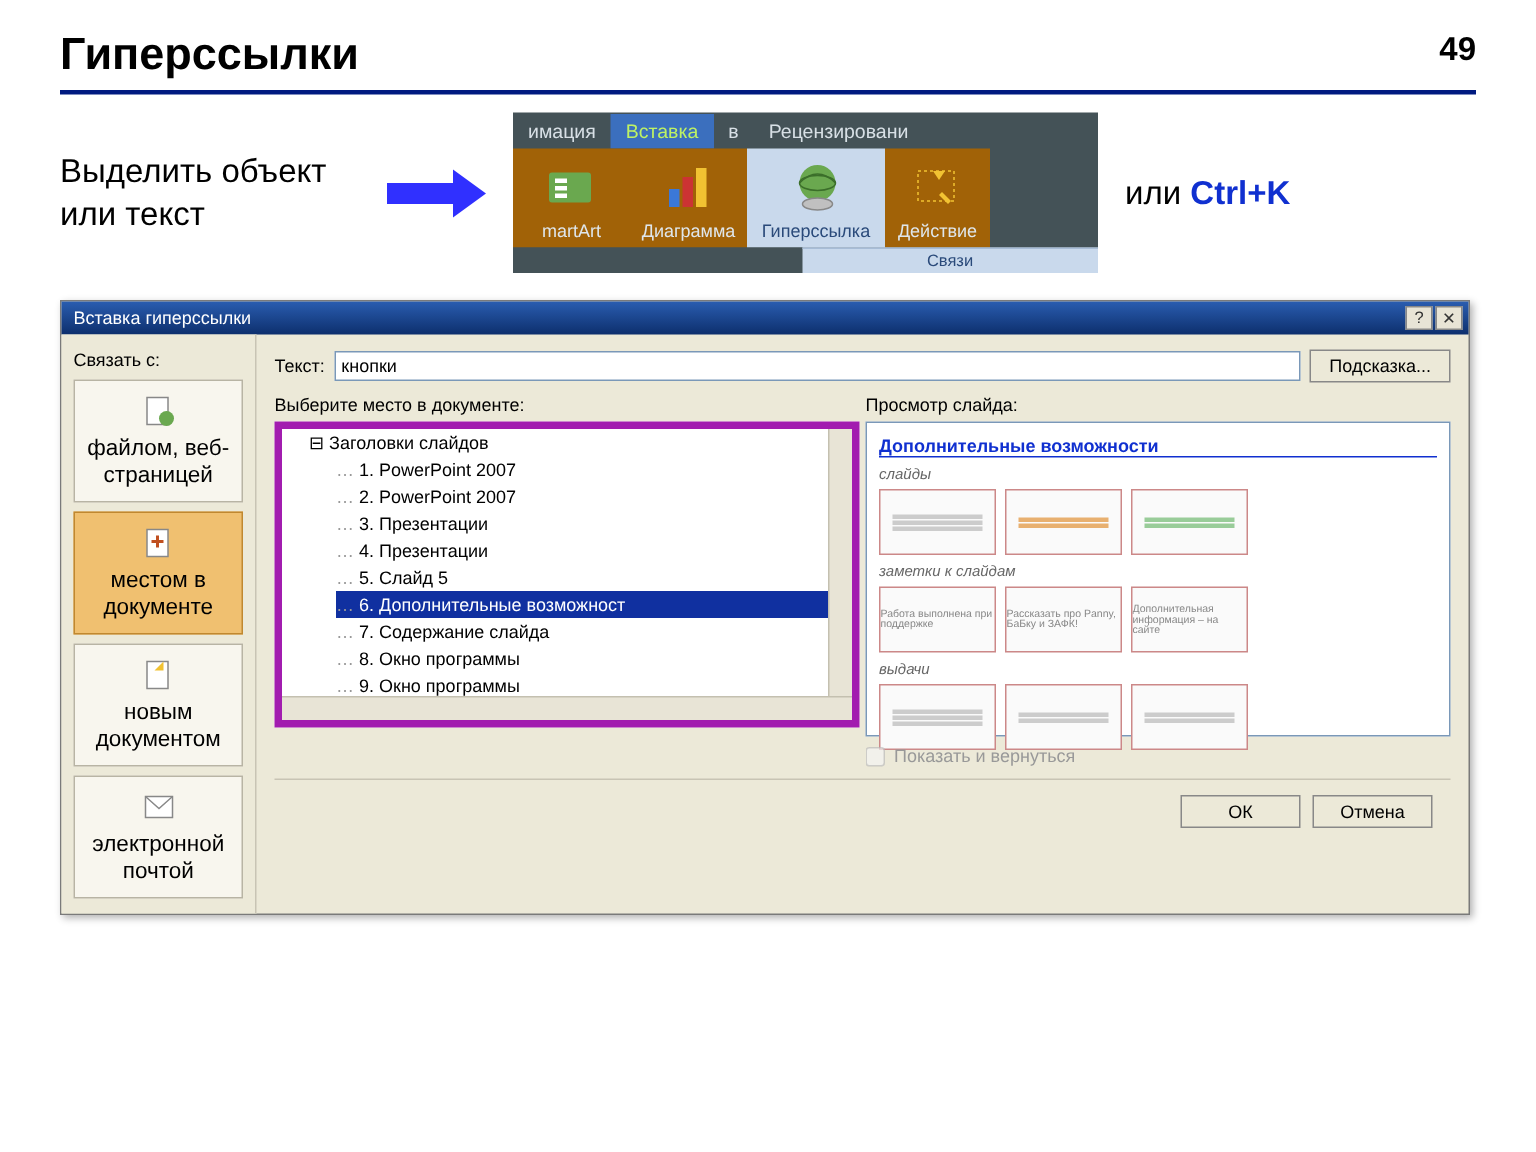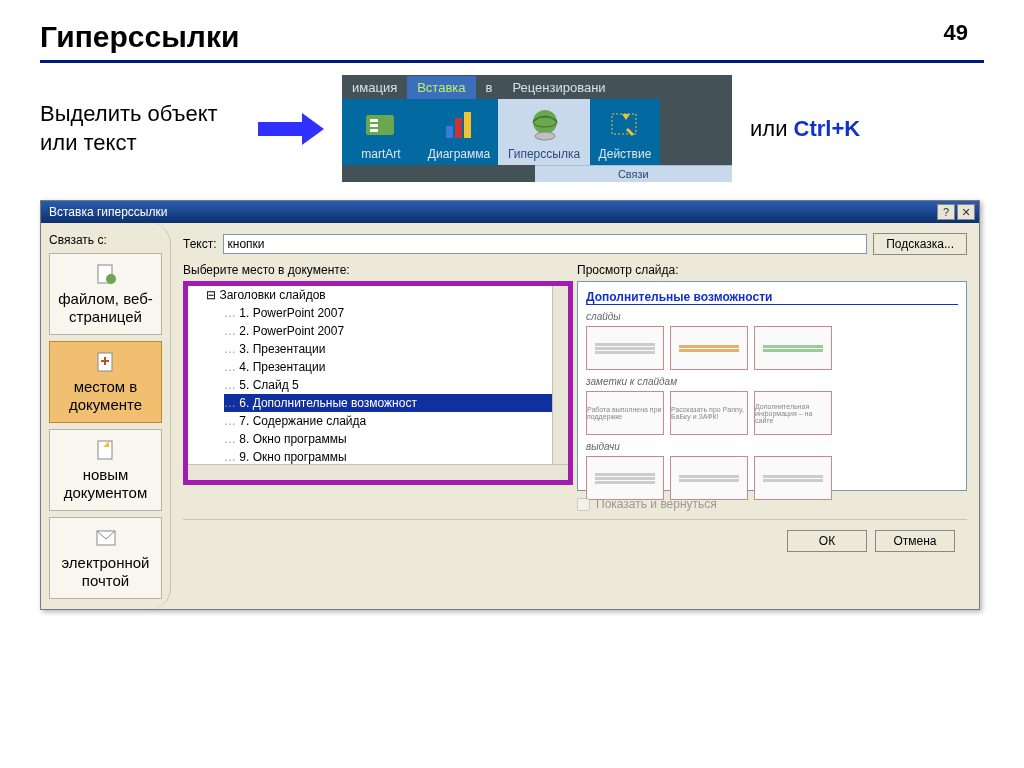--- a/index.html
+++ b/index.html
@@ -1,42 +1,42 @@
 <!DOCTYPE html>
 <html><head>
 <meta charset="utf-8">
 <style>
   * { box-sizing: border-box; margin: 0; padding: 0; }
   body { font-family: Tahoma, Arial, sans-serif; background: #fff; width: 1024px; height: 768px; position: relative; }
   .page { padding: 20px 40px; }
-  .page-number { position: absolute; top: 20px; right: 56px; font-size: 22px; font-weight: bold; }
+  .page-number { position: absolute; top: 20px; right: 40px; font-size: 22px; font-weight: bold; }
   .title { font-size: 30px; font-weight: bold; border-bottom: 3px solid #001a80; padding-bottom: 6px; margin-bottom: 12px; }
   .intro-row { display: flex; align-items: center; gap: 18px; }
   .intro-text { font-size: 22px; line-height: 1.3; width: 200px; }
   .arrow { display: flex; align-items: center; }
   .arrow-stem { width: 44px; height: 14px; background: #3030ff; }
   .arrow-head { width: 0; height: 0; border-left: 22px solid #3030ff; border-top: 16px solid transparent; border-bottom: 16px solid transparent; }
   .ribbon { background: #445257; color: #d8e0e6; width: 390px; position: relative; }
   .ribbon-tabs { display: flex; align-items: center; gap: 0; height: 24px; font-size: 13px; }
   .rtab { padding: 4px 10px; }
   .rtab.active { background: #3b6fbe; color: #bef264; }
   .ribbon-body { display: flex; align-items: stretch; }
   .ribbon-item { display: flex; flex-direction: column; align-items: center; justify-content: flex-end; padding: 8px 6px 4px; gap: 4px; font-size: 12px; width: 78px; }
   .ribbon-item.light { background: #c9d9ec; color: #2a4a7a; }
-  .ribbon-item.dark { background: #0369a1; color: #dfe6eb; }
+  .ribbon-item.dark { background: #a16207; color: #dfe6eb; }
   .icon-placeholder { width: 36px; height: 36px; display:flex; align-items:center; justify-content:center; }
   .ribbon-group-label { font-size: 11px; color: #2a4a7a; background:#c9d9ec; text-align:center; padding:2px 0; border-top:1px solid #a7bcd6; }
   .or-ctrl { font-size: 22px; }
   .or-ctrl .kbd { color: #1030d0; font-weight: bold; }
   .dialog { margin-top: 18px; border: 1px solid #7a7a7a; box-shadow: 2px 2px 5px rgba(0,0,0,.3); background: #ece9d8; font-size: 12px; width: 940px; }
   .dlg-titlebar { background: linear-gradient(#2a5db0,#0d2f6d); color:#fff; display:flex; align-items:center; justify-content:space-between; padding:3px 4px 3px 8px; font-size:12px; }
   .dlg-titlebar .controls { display:flex; gap:2px; }
   .dlg-btn { width:18px; height:16px; background:#e8e4d6; border:1px solid #888; font-size:11px; display:flex; align-items:center; justify-content:center; color:#333; cursor:pointer; }
   .dlg-body { display:flex; }
-  .linkto-col { width:130px; padding:10px 8px; background:#ece9d8; border-right:1px solid #c8c4b4;border-radius:21px; }
+  .linkto-col { width:130px; padding:10px 8px; background:#ece9d8; border-right:1px solid #c8c4b4; }
   .linkto-label { margin-bottom:6px; }
   .linkto-items { display:flex; flex-direction:column; gap:6px; }
   .linkto-item { border:1px solid #b8b4a4; background:#f8f6ee; padding:8px 4px; text-align:center; font-size:15px; cursor:pointer; line-height:1.2; }
   .linkto-item.selected { background:#f0c070; border:1px solid #c08830; }
   .linkto-item .mini-icon { width:24px; height:24px; margin:0 auto 4px; display:flex; align-items:center; justify-content:center; }
   .main-col { flex:1; padding:10px 12px; display:flex; flex-direction:column; gap:8px; }
   .text-row { display:flex; align-items:center; gap:6px; }
   .text-row input { flex:1; border:1px solid #7a98b8; padding:2px 4px; font-size:12px; height:20px; }
   .btn { background:#ece9d8; border:1px solid #888; padding:3px 12px; font-size:12px; cursor:pointer; min-width:80px; }
   .mid-row { display:flex; gap:4px; }

